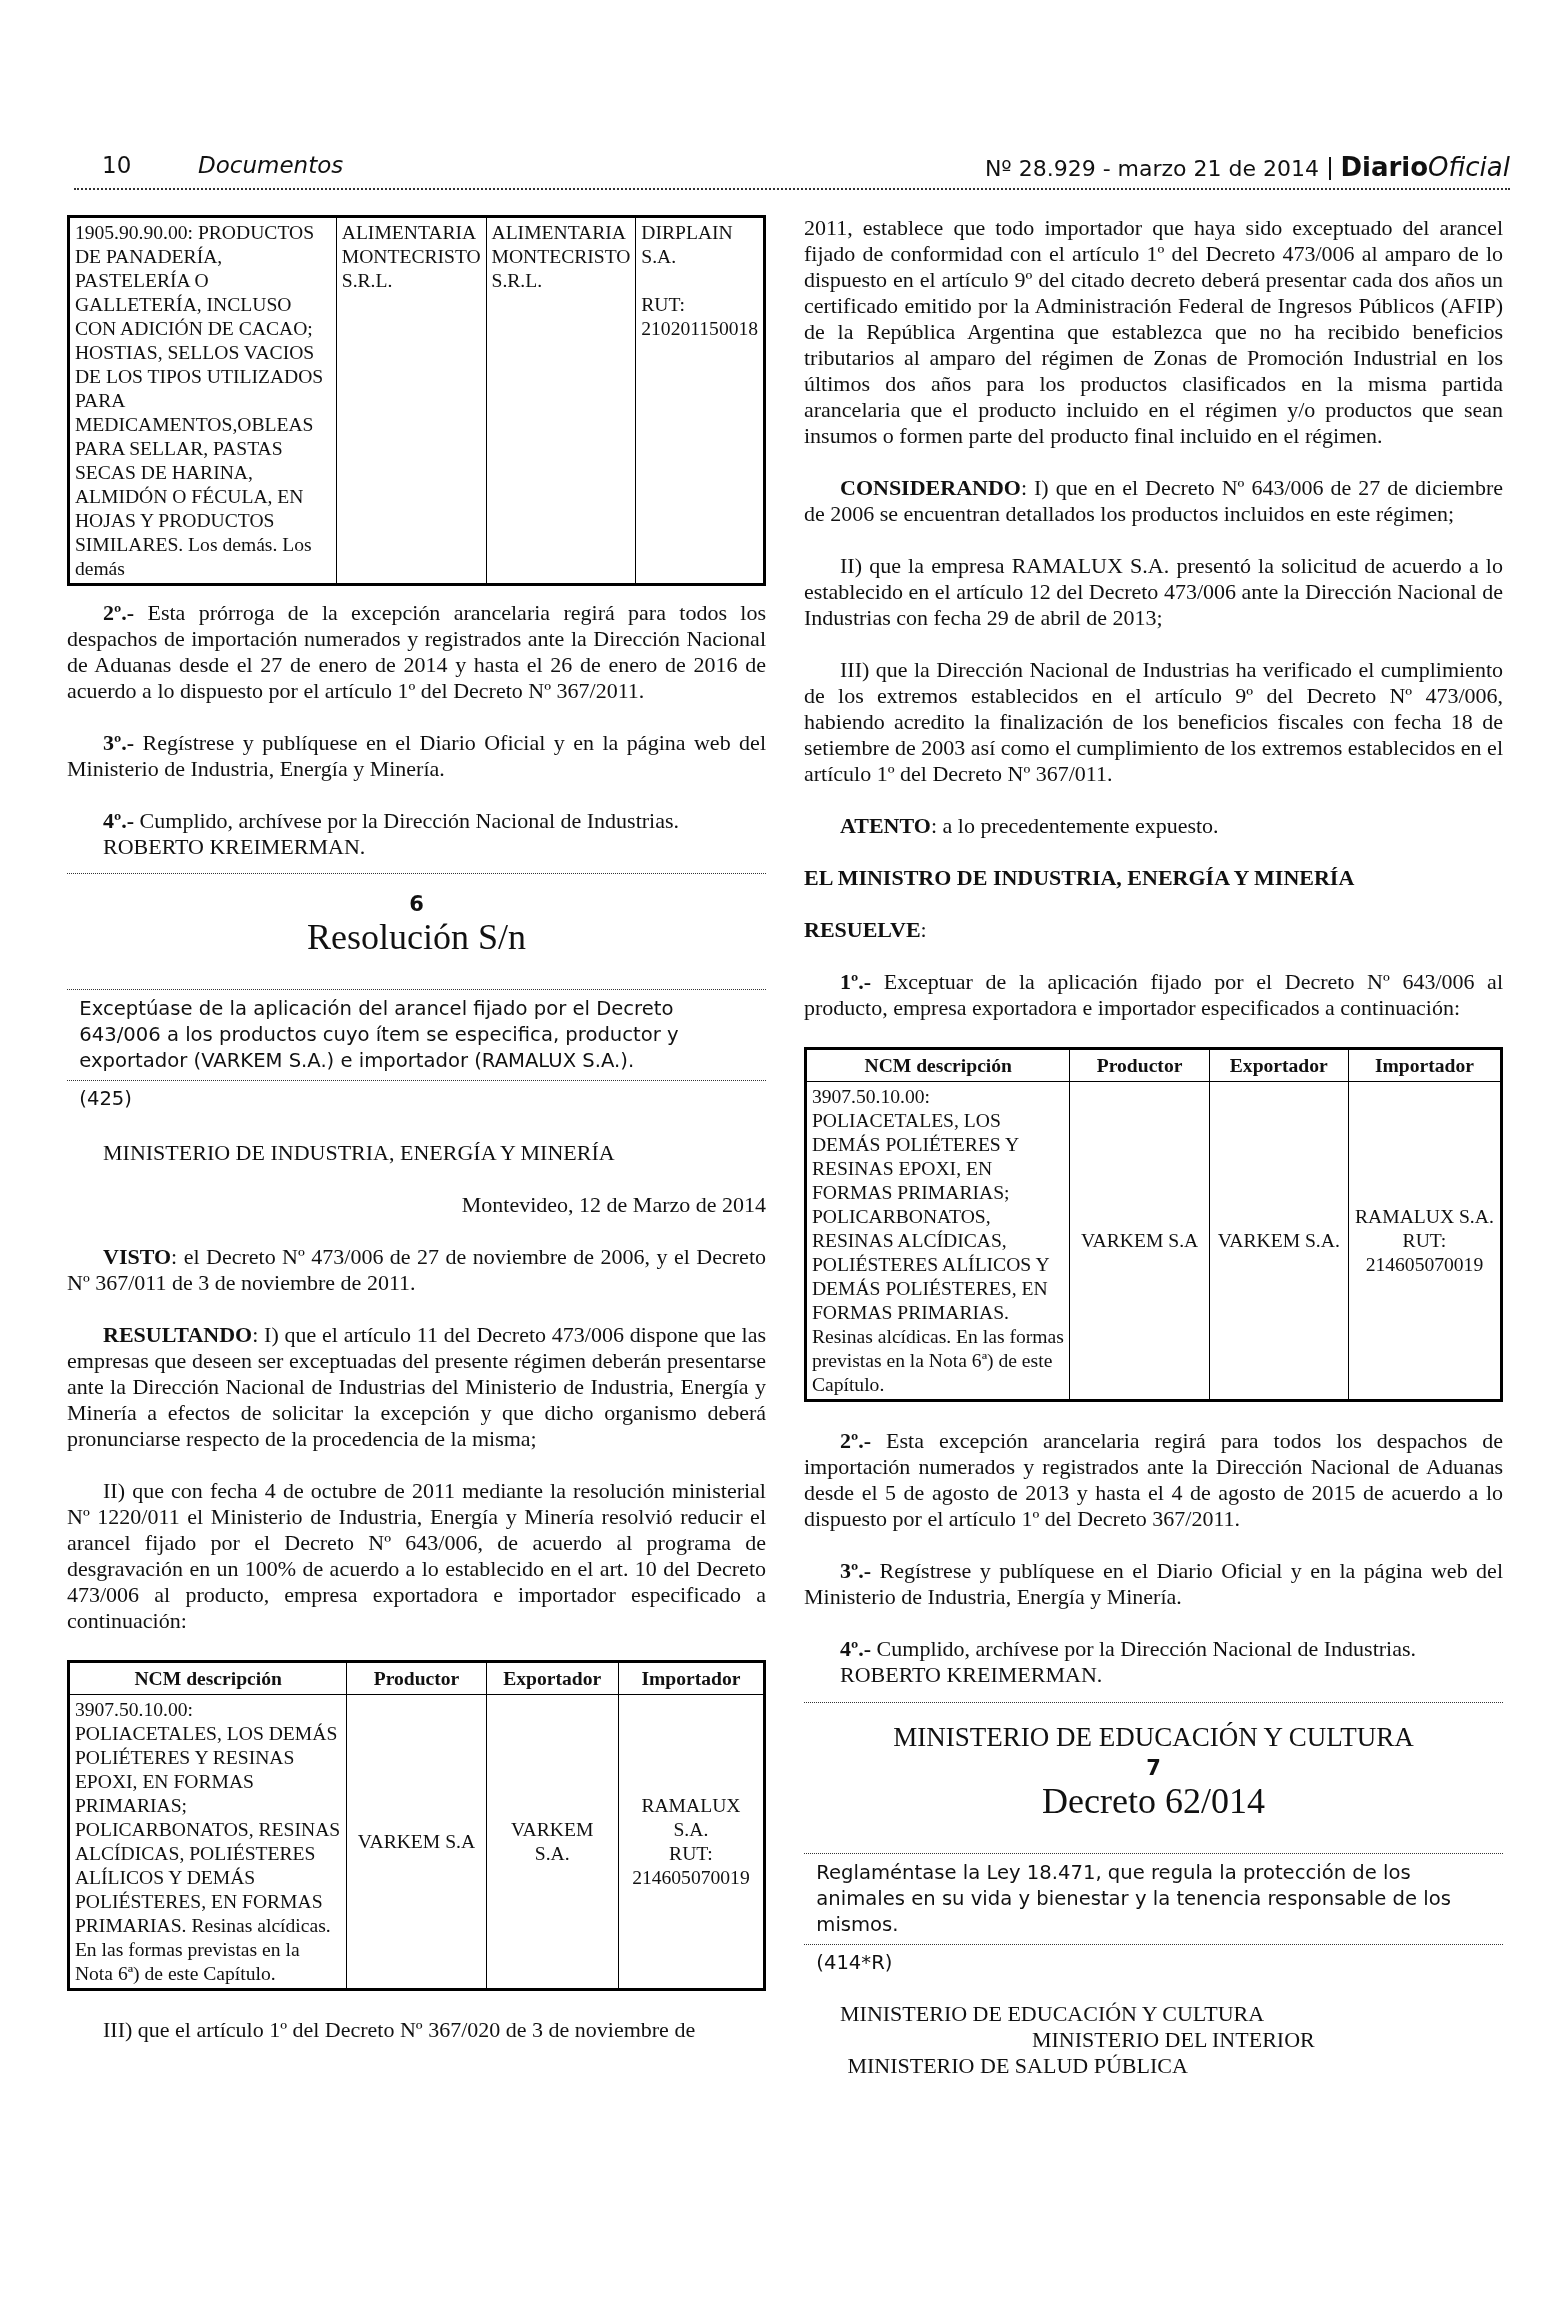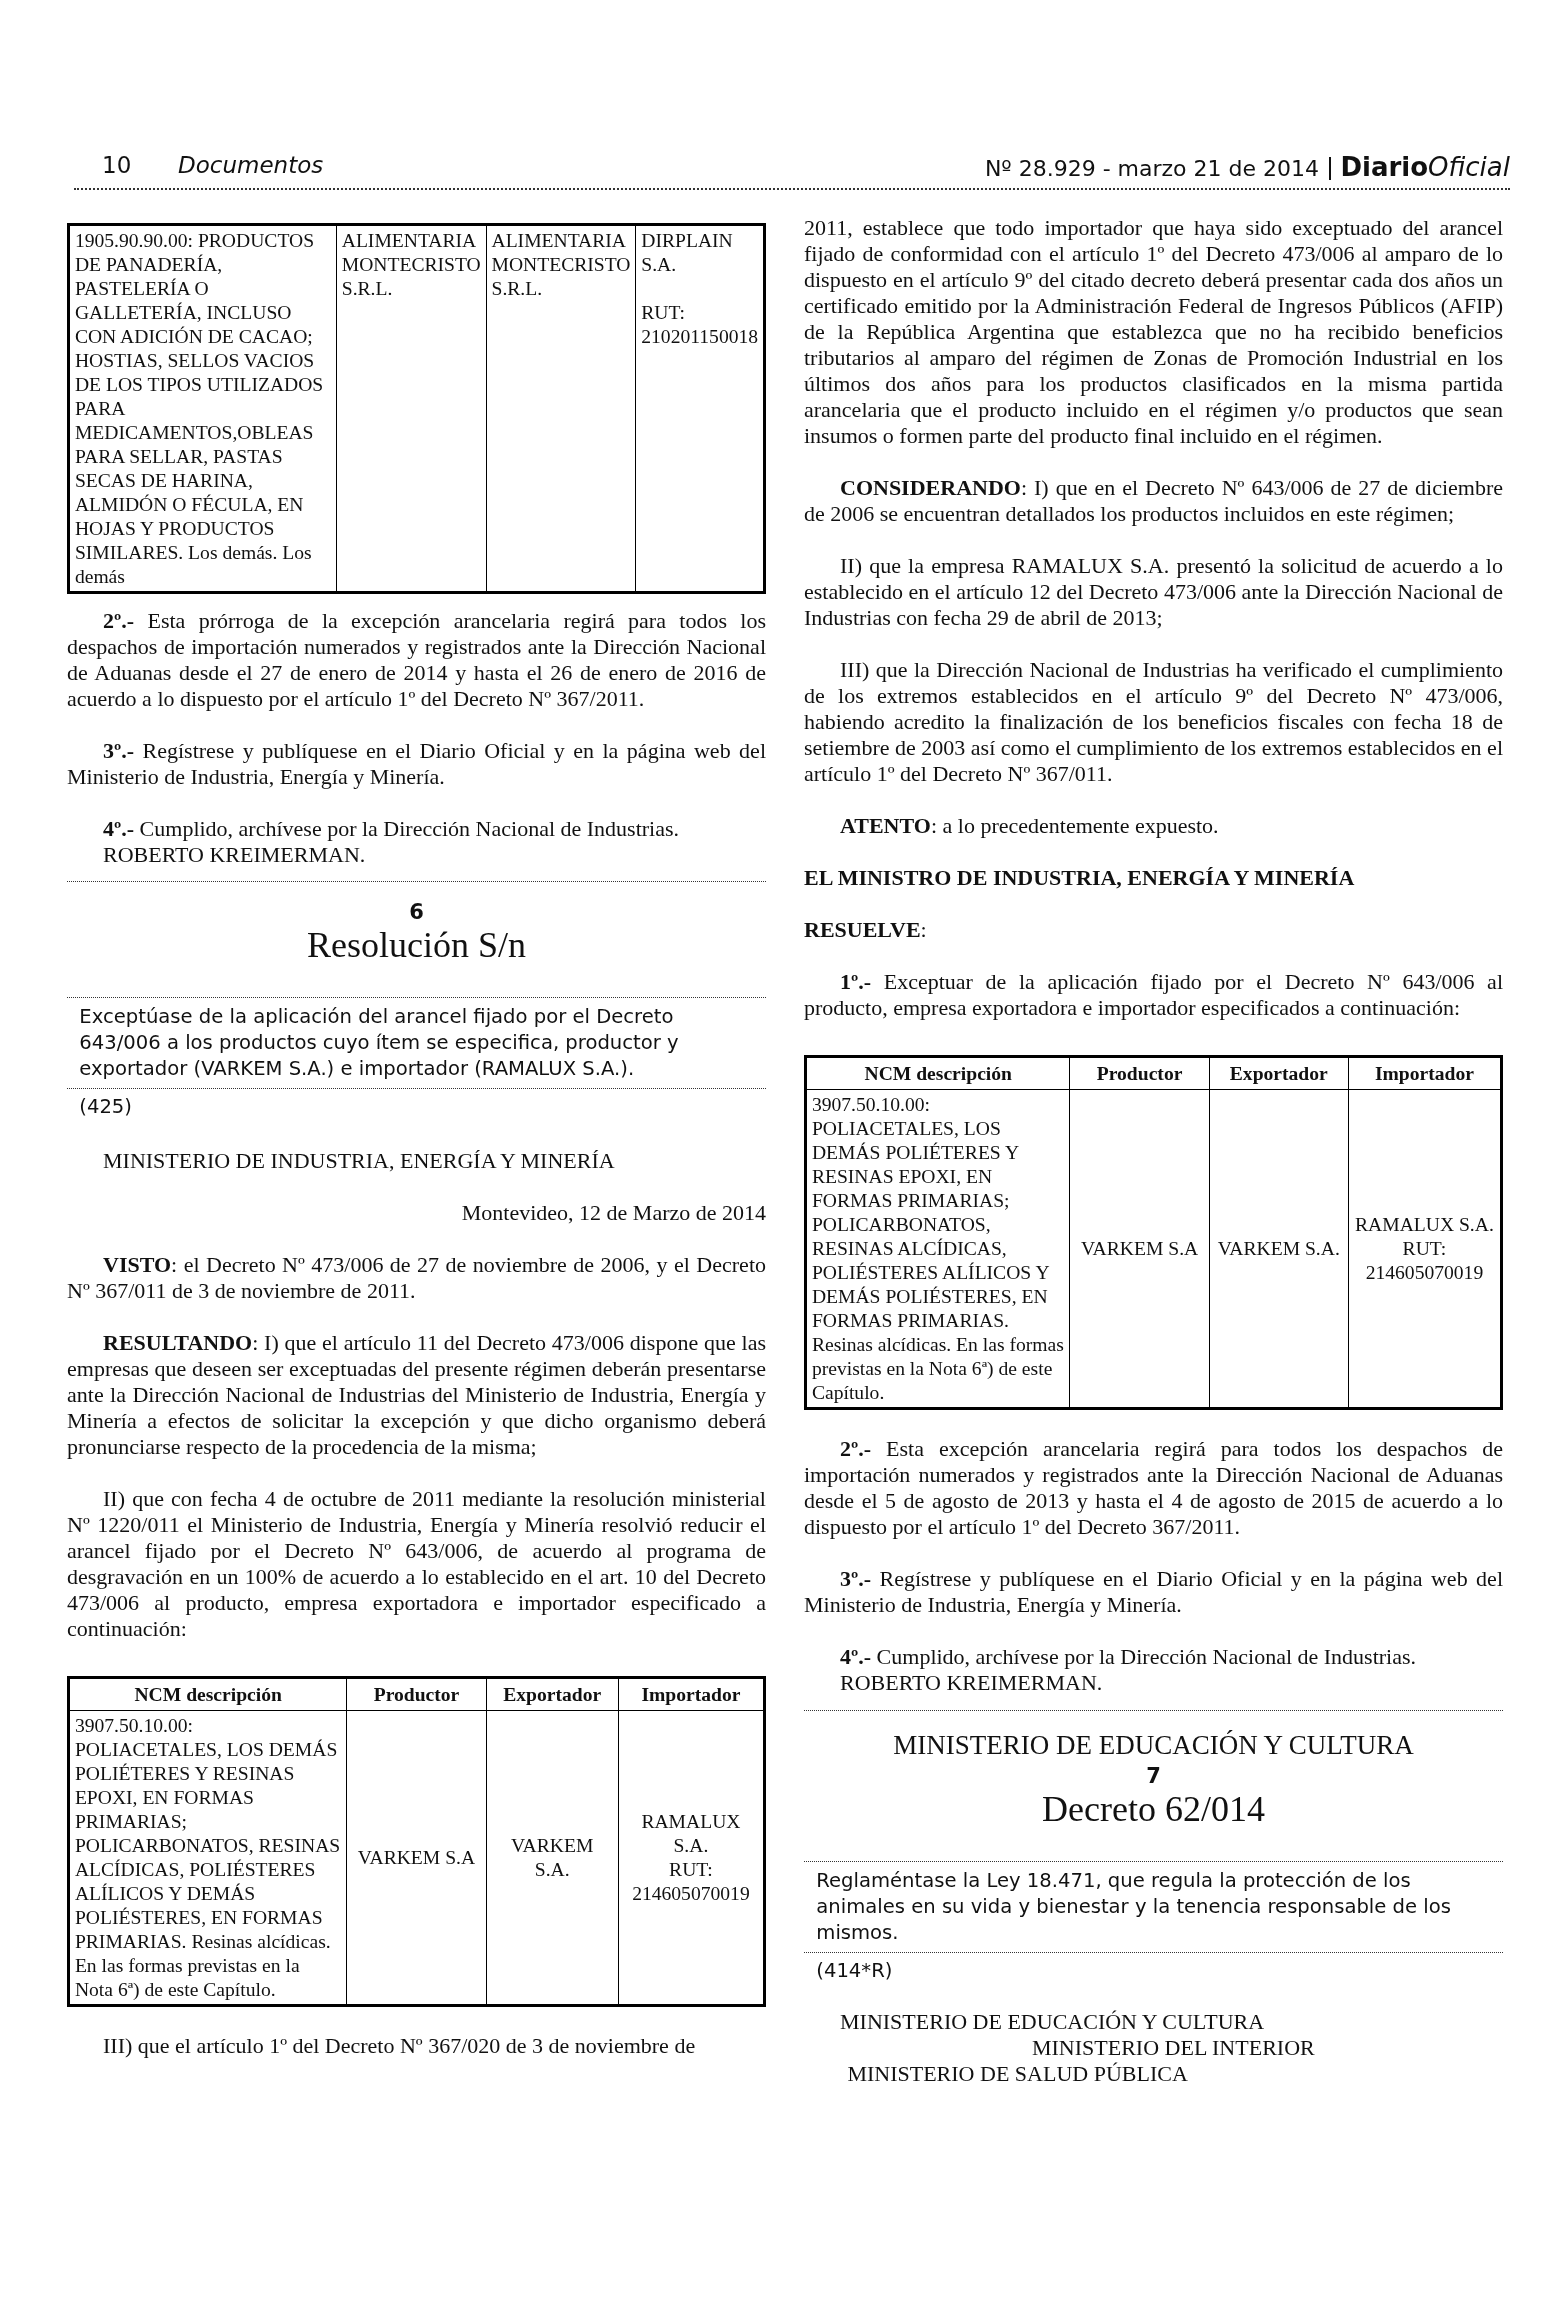--- a/index.html
+++ b/index.html
@@ -3,40 +3,40 @@
 <meta charset="utf-8">
 <style>
   html, body { margin: 0; padding: 0; background: #ffffff; }
   body { width: 1564px; height: 2319px; position: relative; overflow: hidden; color: #111; }
   .serif { font-family: "Liberation Serif", "DejaVu Serif", serif; }
   .sans { font-family: "DejaVu Sans", "Liberation Sans", sans-serif; }
 
   
   .hdr { position: absolute; left: 74px; right: 54px; top: 152px; height: 37px; margin-left: 28px; }
   .hdr .pg { position: absolute; left: 0; top: 0; font-size: 23px; }
-  .hdr .sec { position: absolute; left: 76px; top: 0; font-size: 23px; font-style: italic; }
+  .hdr .sec { position: absolute; left: 96px; top: 0; font-size: 23px; font-style: italic; }
   .hdr .right { position: absolute; right: 0; top: 0; font-size: 22px; white-space: nowrap; }
   .hdr .right .sep { display: inline-block; width: 1.8px; height: 23px; background: #111; margin: 0 9.8px; vertical-align: -3.7px; }
   .hdr .right .brand-b { font-weight: bold; font-size: 26px; }
   .hdr .right .brand-i { font-style: italic; font-size: 26px; }
   .hdr-rule { position: absolute; left: 74px; right: 54px; top: 188px; border-top: 2.5px dotted #333; }
 
   .col { position: absolute; top: 215px; }
   .col-l { left: 67px; width: 699px; }
   .col-r { left: 804px; width: 699px; }
 
   p.body { margin: 0; font-size: 22px; line-height: 26px; text-align: justify; }
   p.ind { text-indent: 36px; }
   .gap { height: 26px; }
   .gap-s { height: 13.5px; }
   b { font-weight: bold; }
 
   table.t { border-collapse: collapse; width: 100%; font-size: 19.6px; line-height: 24px; }
   table.t td, table.t th { border: 1.8px solid #000; vertical-align: top; padding: 2.5px 4.9px; text-align: left; font-weight: normal; }
-  table.t { border: 3.1px solid #000; margin-top: 8px; }
+  table.t { border: 3.1px solid #000; }
   table.t th { text-align: center; font-weight: bold; padding: 3.7px 4.9px; }
   table.t td.mid { vertical-align: middle; text-align: center; }
 
   .dotrule { border-top: 1.8px dotted #333; height: 0; margin: 0; }
   .center { text-align: center; }
   .num { font-size: 21px; font-weight: bold; text-align: center; line-height: 28px; }
   .title { font-size: 36px; text-align: center; line-height: 39px; }
   .summary { font-size: 19.6px; line-height: 26px; padding: 6.1px 12.3px; }
   .code { font-size: 19.6px; line-height: 27px; padding: 3.7px 12.3px; }
   .ministry { font-size: 27px; text-align: center; line-height: 33px; }

